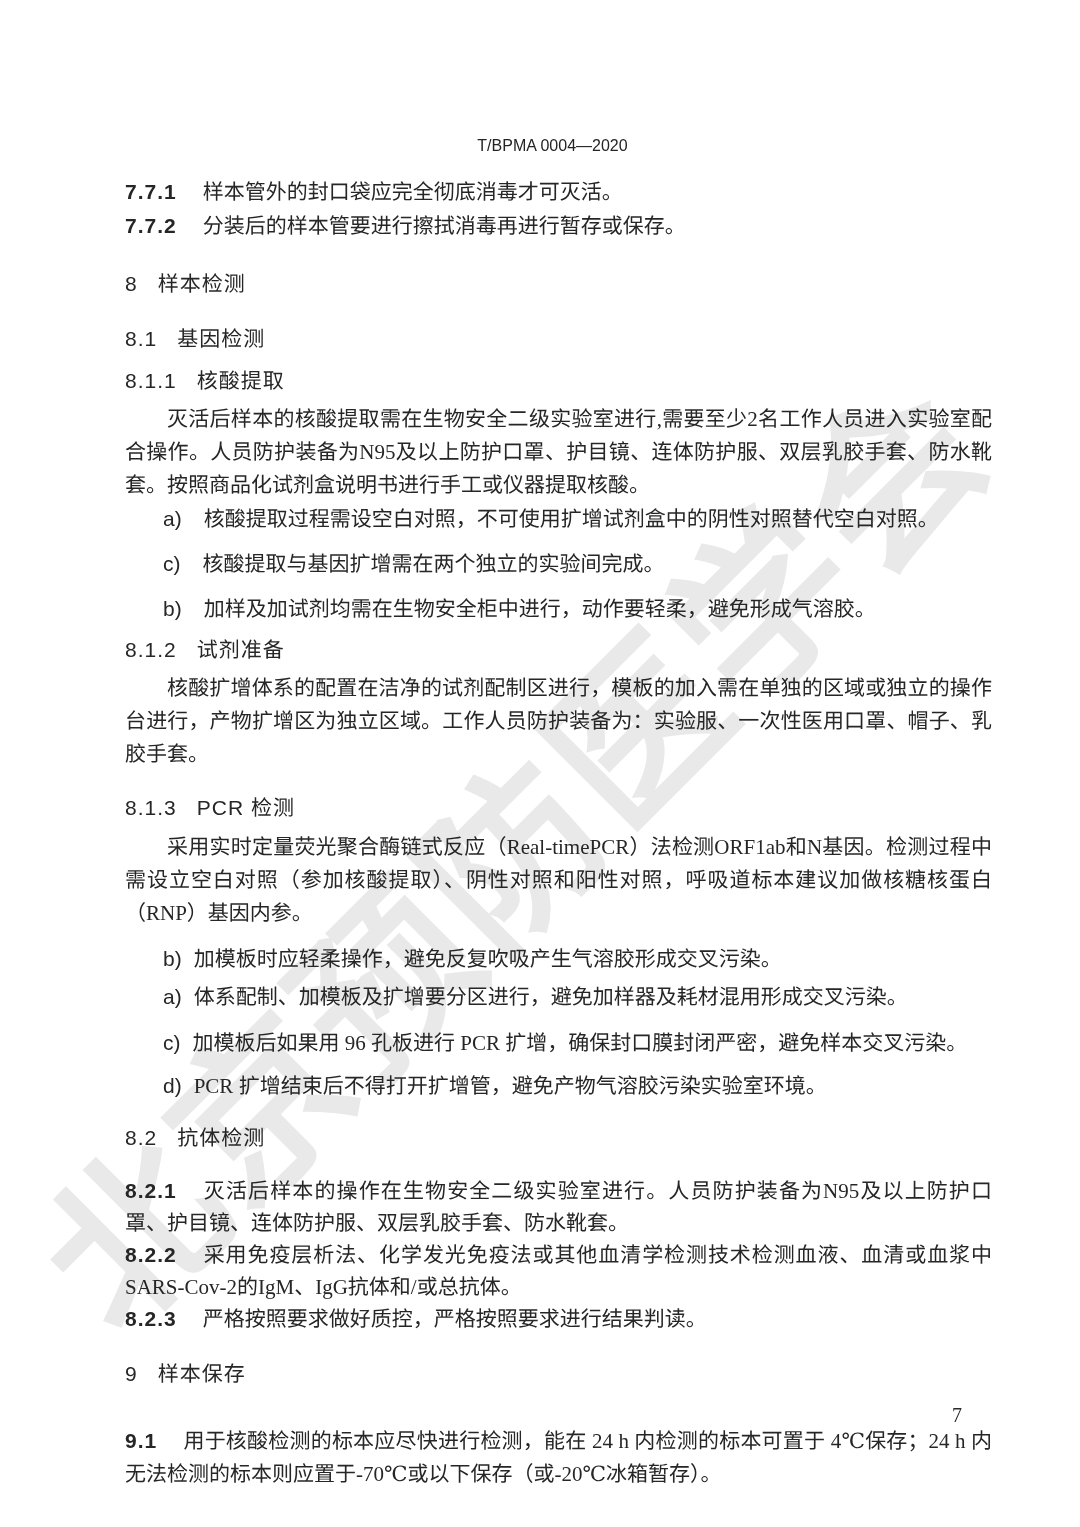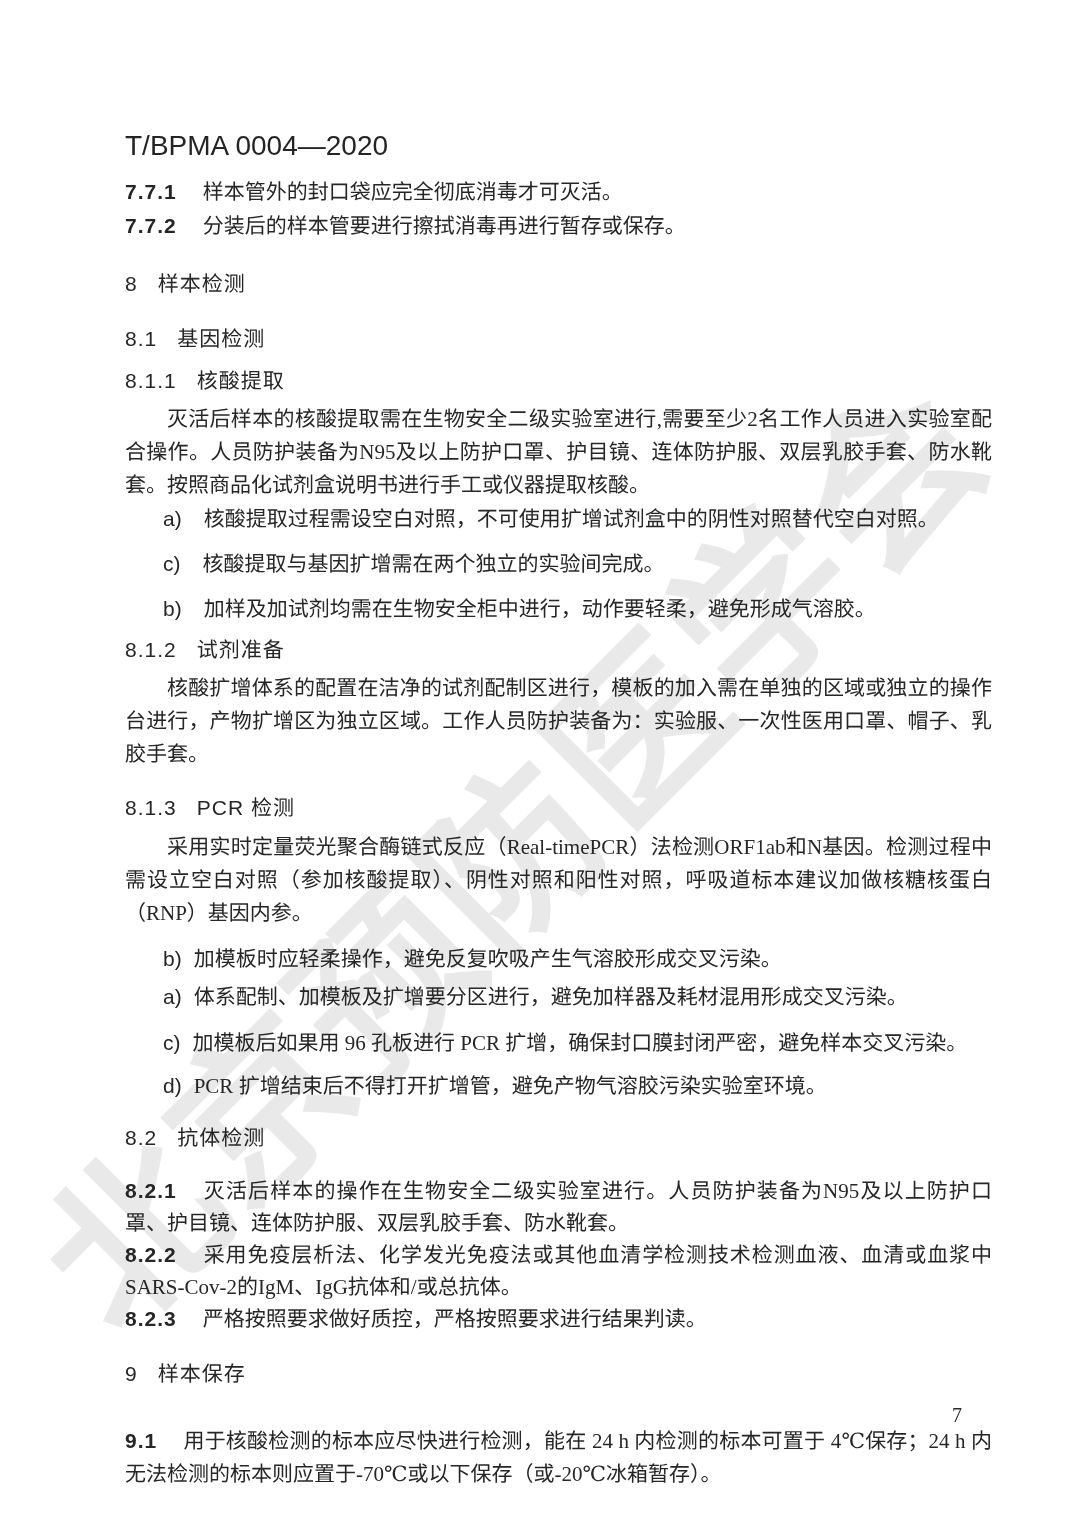--- a/index.html
+++ b/index.html
@@ -25,23 +25,23 @@
     white-space: nowrap;
     pointer-events: none;
     user-select: none;
     z-index: 0;
   }
   .doc-header {
     position: absolute;
     top: 133px;
     left: 125px;
     width: 855px;
-    text-align: left;
+    text-align: center;
     font-family: "Liberation Sans", "DejaVu Sans", sans-serif;
-    font-size: 28px;
+    font-size: 16px;
     line-height: 26px;
     color: #242424;
     z-index: 1;
   }
   .doc-body {
     position: absolute;
     top: 170px;
     left: 125px;
     width: 867px;
     z-index: 1;

